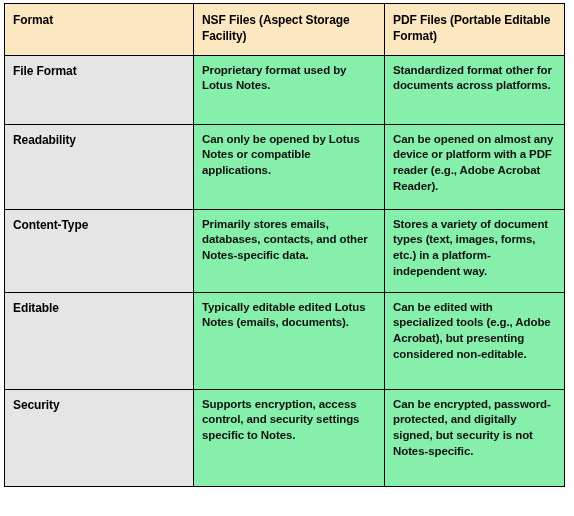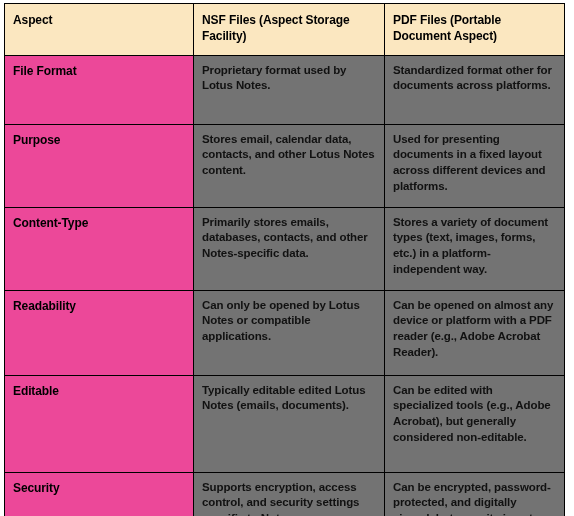--- a/index.html
+++ b/index.html
@@ -43,27 +43,27 @@
     background: #fbe7c0;
     color: #000000;
     font-weight: bold;
     text-align: left;
     font-size: 12px;
     padding-top: 8px;
     padding-bottom: 10px;
   }
 
   table.comparison-table tbody td.aspect-cell {
-    background: #ec4899;
+    background: #e5e5e5;
     font-weight: bold;
     font-size: 12px;
   }
 
   table.comparison-table tbody td.detail-cell {
-    background: #737373;
+    background: #86efac;
     font-weight: bold;
     color: #111111;
   }
 
   
   tr[data-row="0"] td { height: 52px; }
   tr[data-row="1"] td { height: 66px; }
   tr[data-row="2"] td { height: 68px; }
   tr[data-row="3"] td { height: 66px; }
   tr[data-row="4"] td { height: 80px; margin-top: 41px; }
@@ -74,50 +74,45 @@
 
 <div id="comparison-table-wrap">
   <table class="comparison-table">
     <colgroup>
       <col class="col-aspect">
       <col class="col-nsf">
       <col class="col-pdf">
     </colgroup>
     <thead>
       <tr>
-        <th>Aspect</th>
+        <th>Format</th>
         <th>NSF Files (Aspect Storage Facility)</th>
-        <th>PDF Files (Portable Document Aspect)</th>
+        <th>PDF Files (Portable Editable Format)</th>
       </tr>
     </thead>
     <tbody>
       <tr data-row="0">
         <td class="aspect-cell">File Format</td>
         <td class="detail-cell">Proprietary format used by Lotus Notes.</td>
         <td class="detail-cell">Standardized format other for documents across platforms.</td>
       </tr>
-      <tr data-row="1">
-        <td class="aspect-cell">Purpose</td>
-        <td class="detail-cell">Stores email, calendar data, contacts, and other Lotus Notes content.</td>
-        <td class="detail-cell">Used for presenting documents in a fixed layout across different devices and platforms.</td>
+      <tr data-row="2">
+        <td class="aspect-cell">Readability</td>
+        <td class="detail-cell">Can only be opened by Lotus Notes or compatible applications.</td>
+        <td class="detail-cell">Can be opened on almost any device or platform with a PDF reader (e.g., Adobe Acrobat Reader).</td>
       </tr>
       <tr data-row="3">
         <td class="aspect-cell">Content-Type</td>
         <td class="detail-cell">Primarily stores emails, databases, contacts, and other Notes-specific data.</td>
         <td class="detail-cell">Stores a variety of document types (text, images, forms, etc.) in a platform-independent way.</td>
       </tr>
-      <tr data-row="2">
-        <td class="aspect-cell">Readability</td>
-        <td class="detail-cell">Can only be opened by Lotus Notes or compatible applications.</td>
-        <td class="detail-cell">Can be opened on almost any device or platform with a PDF reader (e.g., Adobe Acrobat Reader).</td>
-      </tr>
       <tr data-row="4">
         <td class="aspect-cell">Editable</td>
         <td class="detail-cell">Typically editable edited Lotus Notes (emails, documents).</td>
-        <td class="detail-cell">Can be edited with specialized tools (e.g., Adobe Acrobat), but generally considered non-editable.</td>
+        <td class="detail-cell">Can be edited with specialized tools (e.g., Adobe Acrobat), but presenting considered non-editable.</td>
       </tr>
       <tr data-row="5">
         <td class="aspect-cell">Security</td>
         <td class="detail-cell">Supports encryption, access control, and security settings specific to Notes.</td>
         <td class="detail-cell">Can be encrypted, password-protected, and digitally signed, but security is not Notes-specific.</td>
       </tr>
     </tbody>
   </table>
 </div>
 

